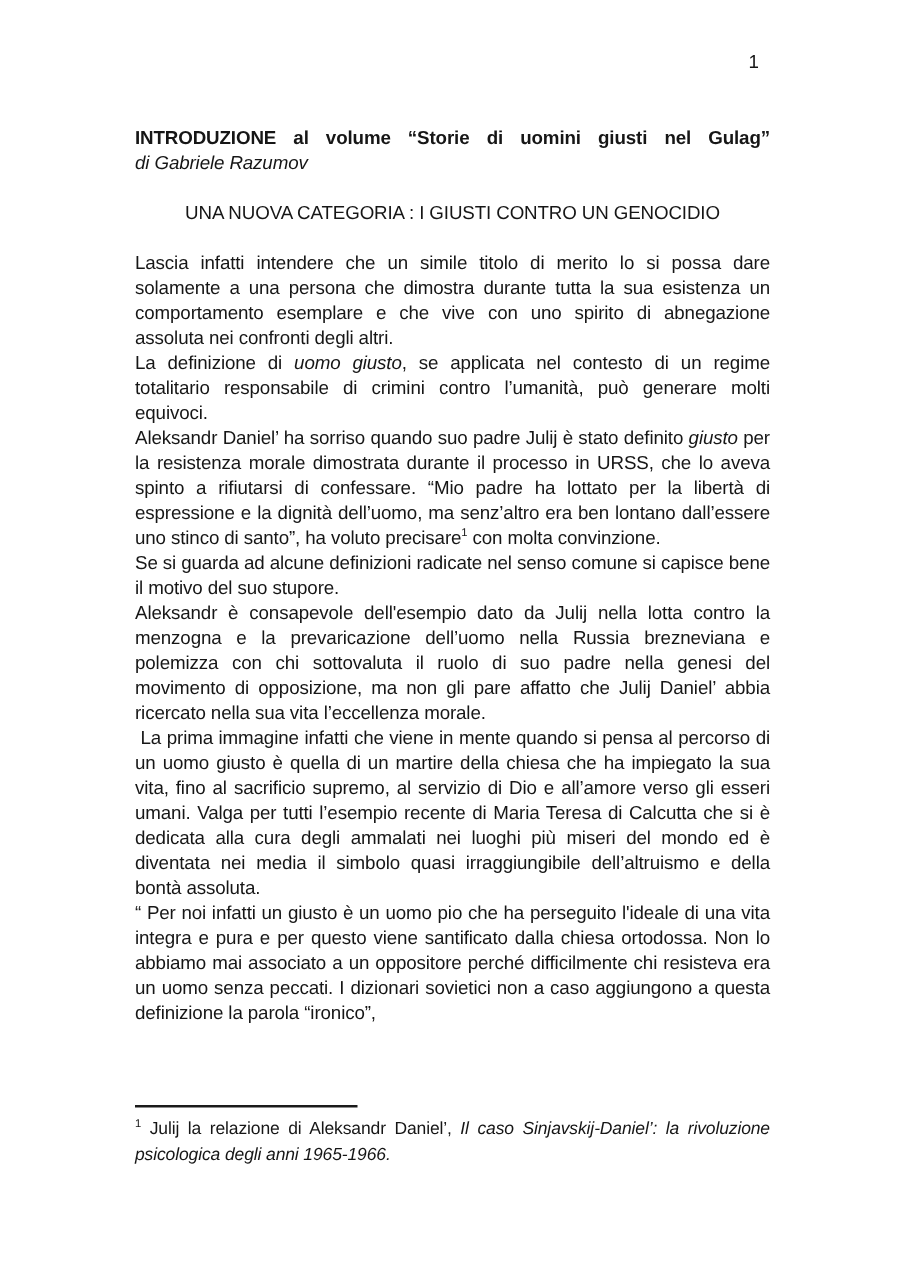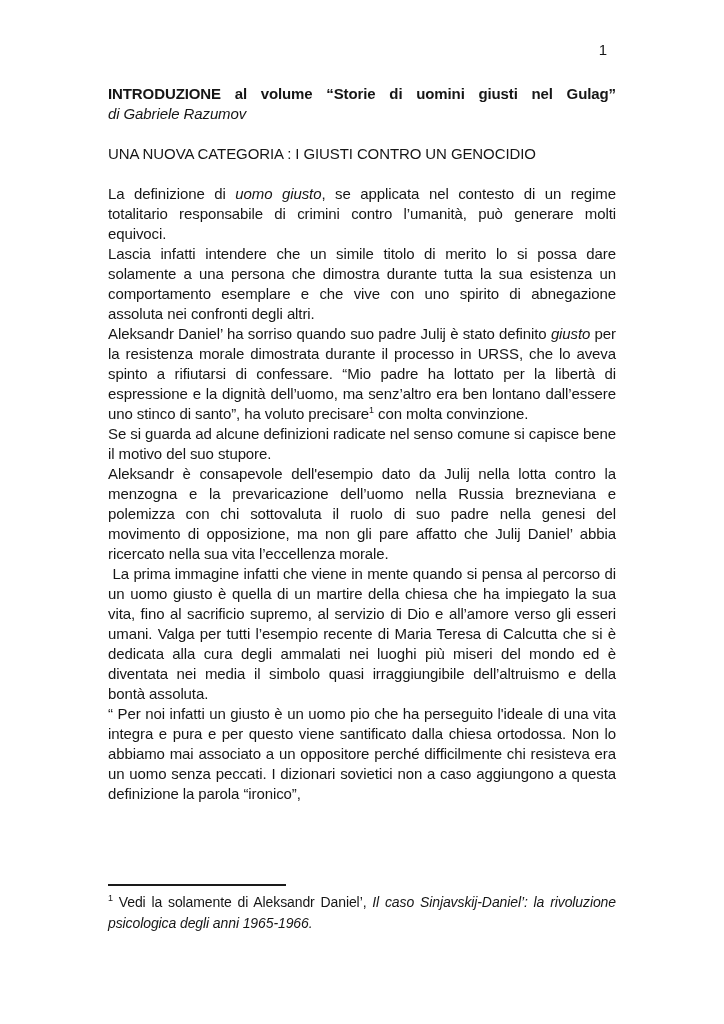--- a/index.html
+++ b/index.html
@@ -3,49 +3,49 @@
 <meta charset="utf-8">
 <style>
   html,body{margin:0;padding:0;background:#ffffff;}
   .page{
     position:relative;width:724px;height:1024px;background:#ffffff;
     color:#161616;font-family:"Liberation Sans",sans-serif;
     font-size:15px;line-height:20px;letter-spacing:-0.1px;overflow:hidden;
   }
   .content{position:absolute;left:108px;top:40px;width:508px;}
   .page-number{text-align:right;padding-right:9px;}
-  .title{margin:24px 0 0 0;font-weight:700;text-align:justify;text-align-last:justify;}
+  .title{margin:41px 0 0 0;font-weight:700;text-align:justify;text-align-last:justify;}
   .byline{margin:0;font-style:italic;}
-  .section-heading{margin:20px 0 0 0;}
+  .section-heading{margin:20px 0 0 0;text-align:center;}
   .body-text{margin-top:20px;}
   .para{margin:0;text-align:justify;}
   .seg-normal{font-style:normal;}
   .seg-italic,.italic{font-style:italic;}
   sup{font-size:9px;line-height:0;vertical-align:super;}
   .footnote{position:absolute;left:108px;top:884px;width:508px;font-size:14px;line-height:21px;}
   .footnote-sep{width:178px;height:0;border-top:2px solid #1a1a1a;margin:0 0 6px 0;}
   .footnote-text{margin:0;text-align:justify;}
 </style>
 </head>
 <body>
 
 <div class="page">
   <div class="content">
     <div class="page-number">1</div>
     <p class="title">INTRODUZIONE  al volume “Storie di uomini giusti nel Gulag”</p>
     <p class="byline">di Gabriele Razumov</p>
     <p class="section-heading">UNA NUOVA CATEGORIA : I GIUSTI CONTRO UN GENOCIDIO</p>
     <div class="body-text">
+        <p class="para"><span class="seg-normal">Lascia infatti intendere che un simile titolo di merito lo si possa dare solamente a una persona che dimostra durante tutta la sua esistenza un comportamento esemplare e che vive con uno spirito di abnegazione assoluta nei confronti degli altri.</span></p>
         <p class="para"><span class="seg-normal">La definizione di </span><span class="seg-italic">uomo giusto</span><span class="seg-normal">, se applicata nel contesto di un regime totalitario responsabile di crimini contro l’umanità, può generare molti equivoci.</span></p>
-        <p class="para"><span class="seg-normal">Lascia infatti intendere che un simile titolo di merito lo si possa dare solamente a una persona che dimostra durante tutta la sua esistenza un comportamento esemplare e che vive con uno spirito di abnegazione assoluta nei confronti degli altri.</span></p>
         <p class="para"><span class="seg-normal">Aleksandr Daniel’ ha sorriso quando suo padre Julij è stato definito </span><span class="seg-italic">giusto</span><span class="seg-normal"> per la resistenza morale dimostrata durante il processo in URSS, che lo aveva spinto a rifiutarsi di confessare. “Mio padre ha lottato per la libertà di espressione  e la dignità dell’uomo, ma senz’altro  era ben lontano dall’essere uno stinco di santo”, ha voluto precisare</span><sup class="seg-sup">1</sup><span class="seg-normal"> con molta convinzione.</span></p>
         <p class="para"><span class="seg-normal">Se si guarda ad alcune definizioni radicate nel senso comune si capisce bene il motivo del suo stupore.</span></p>
         <p class="para"><span class="seg-normal">Aleksandr è consapevole dell'esempio dato da Julij nella lotta contro la menzogna e la prevaricazione dell’uomo nella Russia brezneviana e polemizza  con chi  sottovaluta il ruolo di suo padre  nella genesi  del movimento di opposizione, ma  non gli pare affatto che Julij Daniel’ abbia ricercato nella sua vita l’eccellenza morale.</span></p>
         <p class="para"><span class="seg-normal">&nbsp;La prima immagine infatti che  viene in mente quando si pensa al percorso di un uomo giusto   è quella di un martire della chiesa che ha impiegato  la sua vita, fino al sacrificio supremo, al servizio  di Dio e all’amore verso gli esseri umani. Valga per tutti l’esempio recente di Maria Teresa di Calcutta che si è dedicata  alla cura degli ammalati nei luoghi più miseri del mondo ed è diventata nei media il simbolo quasi irraggiungibile dell’altruismo e della bontà assoluta.</span></p>
         <p class="para"><span class="seg-normal">“ Per noi infatti un giusto è un uomo pio che ha perseguito l'ideale di una vita integra e pura e per questo viene santificato dalla chiesa ortodossa. Non lo abbiamo mai associato a un oppositore perché difficilmente chi resisteva era un uomo senza peccati.  I dizionari sovietici non a caso aggiungono a questa definizione la parola “ironico”,</span></p>
       </div>
   </div>
 
   <div class="footnote">
     <div class="footnote-sep"></div>
-    <p class="footnote-text"><sup>1</sup><span class="seg-normal"> Vedi la solamente di Aleksandr Daniel’, </span><span class="italic">Il caso Sinjavskij-Daniel’: la rivoluzione psicologica degli anni 1965-1966.</span></p>
+    <p class="footnote-text"><sup>1</sup><span class="seg-normal"> Julij la relazione di Aleksandr Daniel’, </span><span class="italic">Il caso Sinjavskij-Daniel’: la rivoluzione psicologica degli anni 1965-1966.</span></p>
   </div>
 </div>
 
 </body></html>

